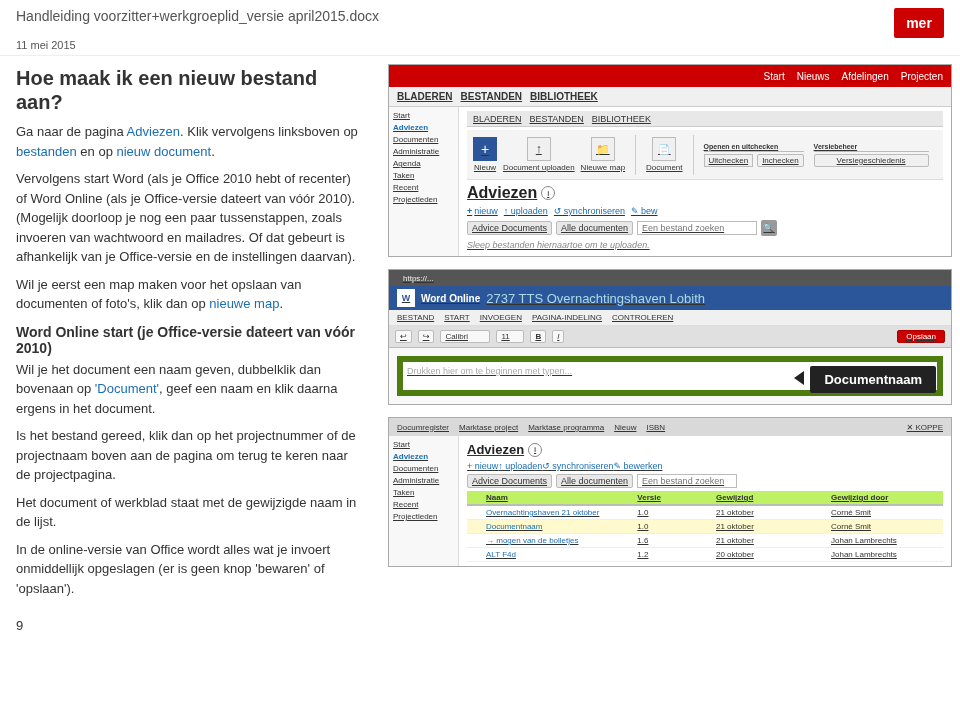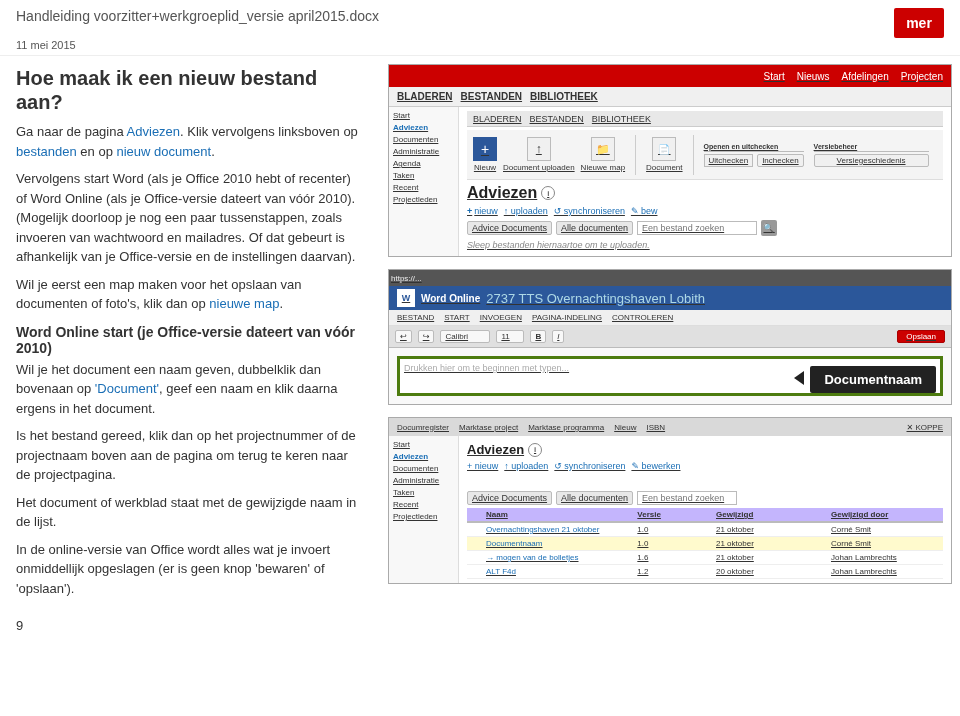--- a/index.html
+++ b/index.html
@@ -332,21 +332,21 @@
 
             <div style="font-size:9px; color:#888; font-style:italic; margin-bottom:2px;">Sleep bestanden hiernaartoe om te uploaden.</div>
 
           </div>
         </div>
       </div>
 
       <div style="position:relative; margin-bottom:4px;">
 
         <div style="border:1px solid #aaa; background:#e8e8e8; overflow:hidden;">
-          <div style="background:#555; height:16px; display:flex; align-items:center; padding:0 2px; gap:8px; font-size:8px; color:#eee;">
+          <div style="background:#555; height:16px; display:flex; align-items:center; padding:0 14px; gap:8px; font-size:8px; color:#eee;">
             <span>https://...</span>
           </div>
           <div style="background:#2b579a; height:24px; display:flex; align-items:center; padding:0 8px; gap:6px;">
             <div style="background:#fff; width:18px; height:18px; display:flex; align-items:center; justify-content:center; font-size:9px; font-weight:bold; color:#2b579a;">W</div>
             <span style="color:#fff; font-size:10px; font-weight:bold;">Word Online</span>
             <span style="color:#add8e6; font-size:13px; margin-left:0;">2737 TTS Overnachtingshaven Lobith</span>
           </div>
           <div style="background:#f0f0f0; height:16px; display:flex; align-items:center; gap:10px; padding:0 8px; border-bottom:1px solid #ddd; font-size:8px;">
             <span>BESTAND</span>
             <span>START</span>
@@ -357,21 +357,21 @@
           <div style="background:#e0e0e0; height:22px; display:flex; align-items:center; gap:6px; padding:0 6px; border-bottom:1px solid #bbb;">
             <div style="background:#f8f8f8; border:1px solid #bbb; font-size:8px; padding:1px 4px; border-radius:2px;">↩</div>
             <div style="background:#f8f8f8; border:1px solid #bbb; font-size:8px; padding:1px 4px; border-radius:2px;">↪</div>
             <div style="width:50px; background:#f8f8f8; border:1px solid #bbb; font-size:8px; padding:1px 4px; border-radius:2px;">Calibri</div>
             <div style="width:28px; background:#f8f8f8; border:1px solid #bbb; font-size:8px; padding:1px 4px; border-radius:2px;">11</div>
             <div style="background:#f8f8f8; border:1px solid #bbb; font-size:8px; padding:1px 4px; border-radius:2px; font-weight:bold;">B</div>
             <div style="background:#f8f8f8; border:1px solid #bbb; font-size:8px; padding:1px 4px; border-radius:2px; font-style:italic;">I</div>
             <div style="background:#c00; border:1px solid #a00; font-size:8px; padding:1px 8px; border-radius:2px; color:#fff; margin-left:auto;">Opslaan</div>
           </div>
           <div style="background:#f9f9f9; min-height:45px; padding:8px; display:flex; align-items:flex-start;">
-            <div style="background:#fff; border:3px solid #4d7c0f; width:100%; min-height:40px; padding:4px; font-size:9px; color:#aaa;">
+            <div style="background:#fff; border:6px solid #4d7c0f; width:100%; min-height:40px; padding:4px; font-size:9px; color:#aaa;">
               Drukken hier om te beginnen met typen...
             </div>
           </div>
         </div>
 
         <div style="position:absolute; right:16px; bottom:12px; background:#222; color:#fff; font-size:13px; font-weight:bold; padding:6px 14px; border-radius:2px;">Documentnaam</div>
 
         <div style="position:absolute; right:148px; bottom:20px; width:0; height:0; border-top:7px solid transparent; border-bottom:7px solid transparent; border-right:10px solid #222;"></div>
 
       </div>
@@ -399,36 +399,36 @@
             <div style="font-size:8px;">Projectleden</div>
           </div>
 
           <div style="flex:1; padding:4px 8px;">
 
             <div class="adviezen-page-title" style="font-size:13px;">
               <span>Adviezen</span>
               <span class="info-icon">i</span>
             </div>
 
-            <div style="display:flex; gap:6px; margin-bottom:20px;">
+            <div style="display:flex; margin-bottom:3px;">
               <div style="font-size:9px; color:#1a6eb5; cursor:pointer;">+ nieuw</div>
               <div style="font-size:9px; color:#1a6eb5; cursor:pointer;">↑ uploaden</div>
               <div style="font-size:9px; color:#1a6eb5; cursor:pointer;">↺ synchroniseren</div>
               <div style="font-size:9px; color:#1a6eb5; cursor:pointer;">✎ bewerken</div>
             </div>
 
             <div style="display:flex; align-items:center; gap:4px; margin-bottom:3px;">
               <div style="font-size:9px; background:#e8e8e8; border:1px solid #bbb; padding:1px 4px; border-radius:2px;">Advice Documents</div>
               <div style="font-size:9px; background:#e8e8e8; border:1px solid #bbb; padding:1px 4px; border-radius:2px;">Alle documenten</div>
               <input type="text" style="font-size: 9px; border: 1px solid rgb(187, 187, 187); padding: 1px 4px; flex: 1 1 0%; max-width: 100px;" placeholder="Een bestand zoeken">
             </div>
 
             <div>
 
-              <div style="display:flex; border-bottom:2px solid #bbb; background:#c4b5fd; font-size:8px; font-weight:bold; padding:2px 0;">
+              <div style="display:flex; border-bottom:2px solid #bbb; background:#bef264; font-size:8px; font-weight:bold; padding:2px 0;">
                 <div style="width:16px; padding:0 3px;"></div>
                 <div style="flex:2; padding:0 3px;">Naam</div>
                 <div style="flex:1; padding:0 3px;">Versie</div>
                 <div style="flex:1.5; padding:0 3px;">Gewijzigd</div>
                 <div style="flex:1.5; padding:0 3px;">Gewijzigd door</div>
               </div>
 
               <div style="display:flex; border-bottom:1px solid #eee; font-size:8px; padding:2px 0;">
                 <div style="width:16px; padding:0 3px;"></div>
                 <div style="flex:2; padding:0 3px; color:#1a6eb5; cursor:pointer;">Overnachtingshaven 21 oktober</div>

